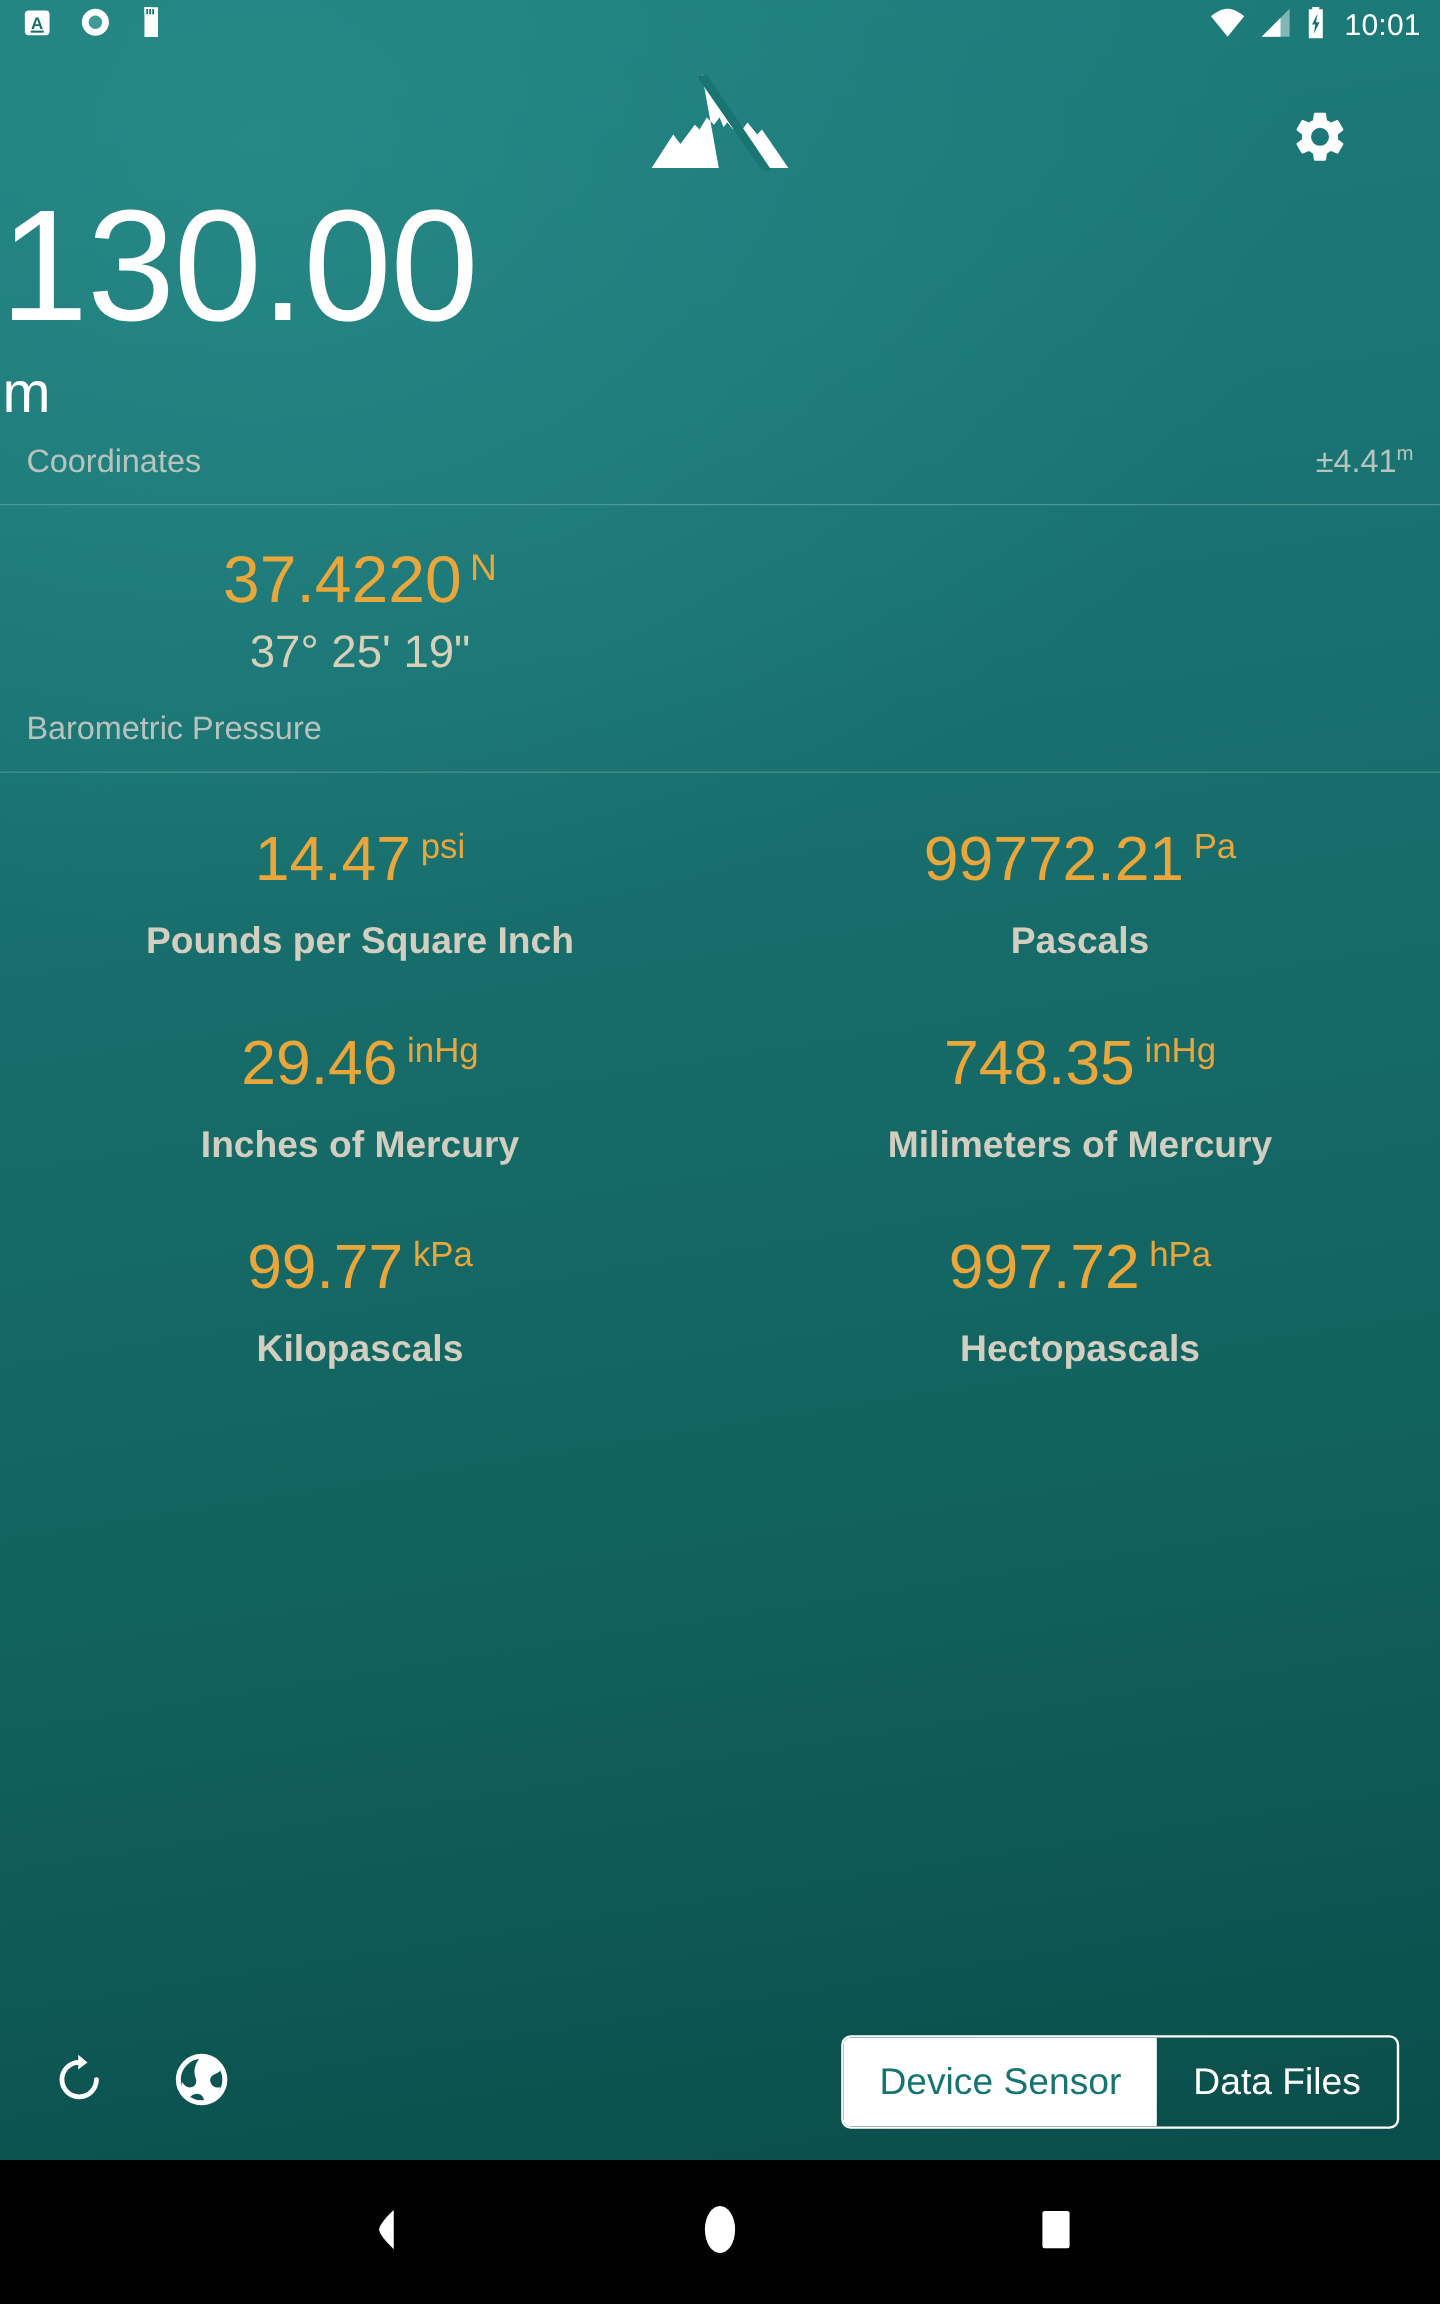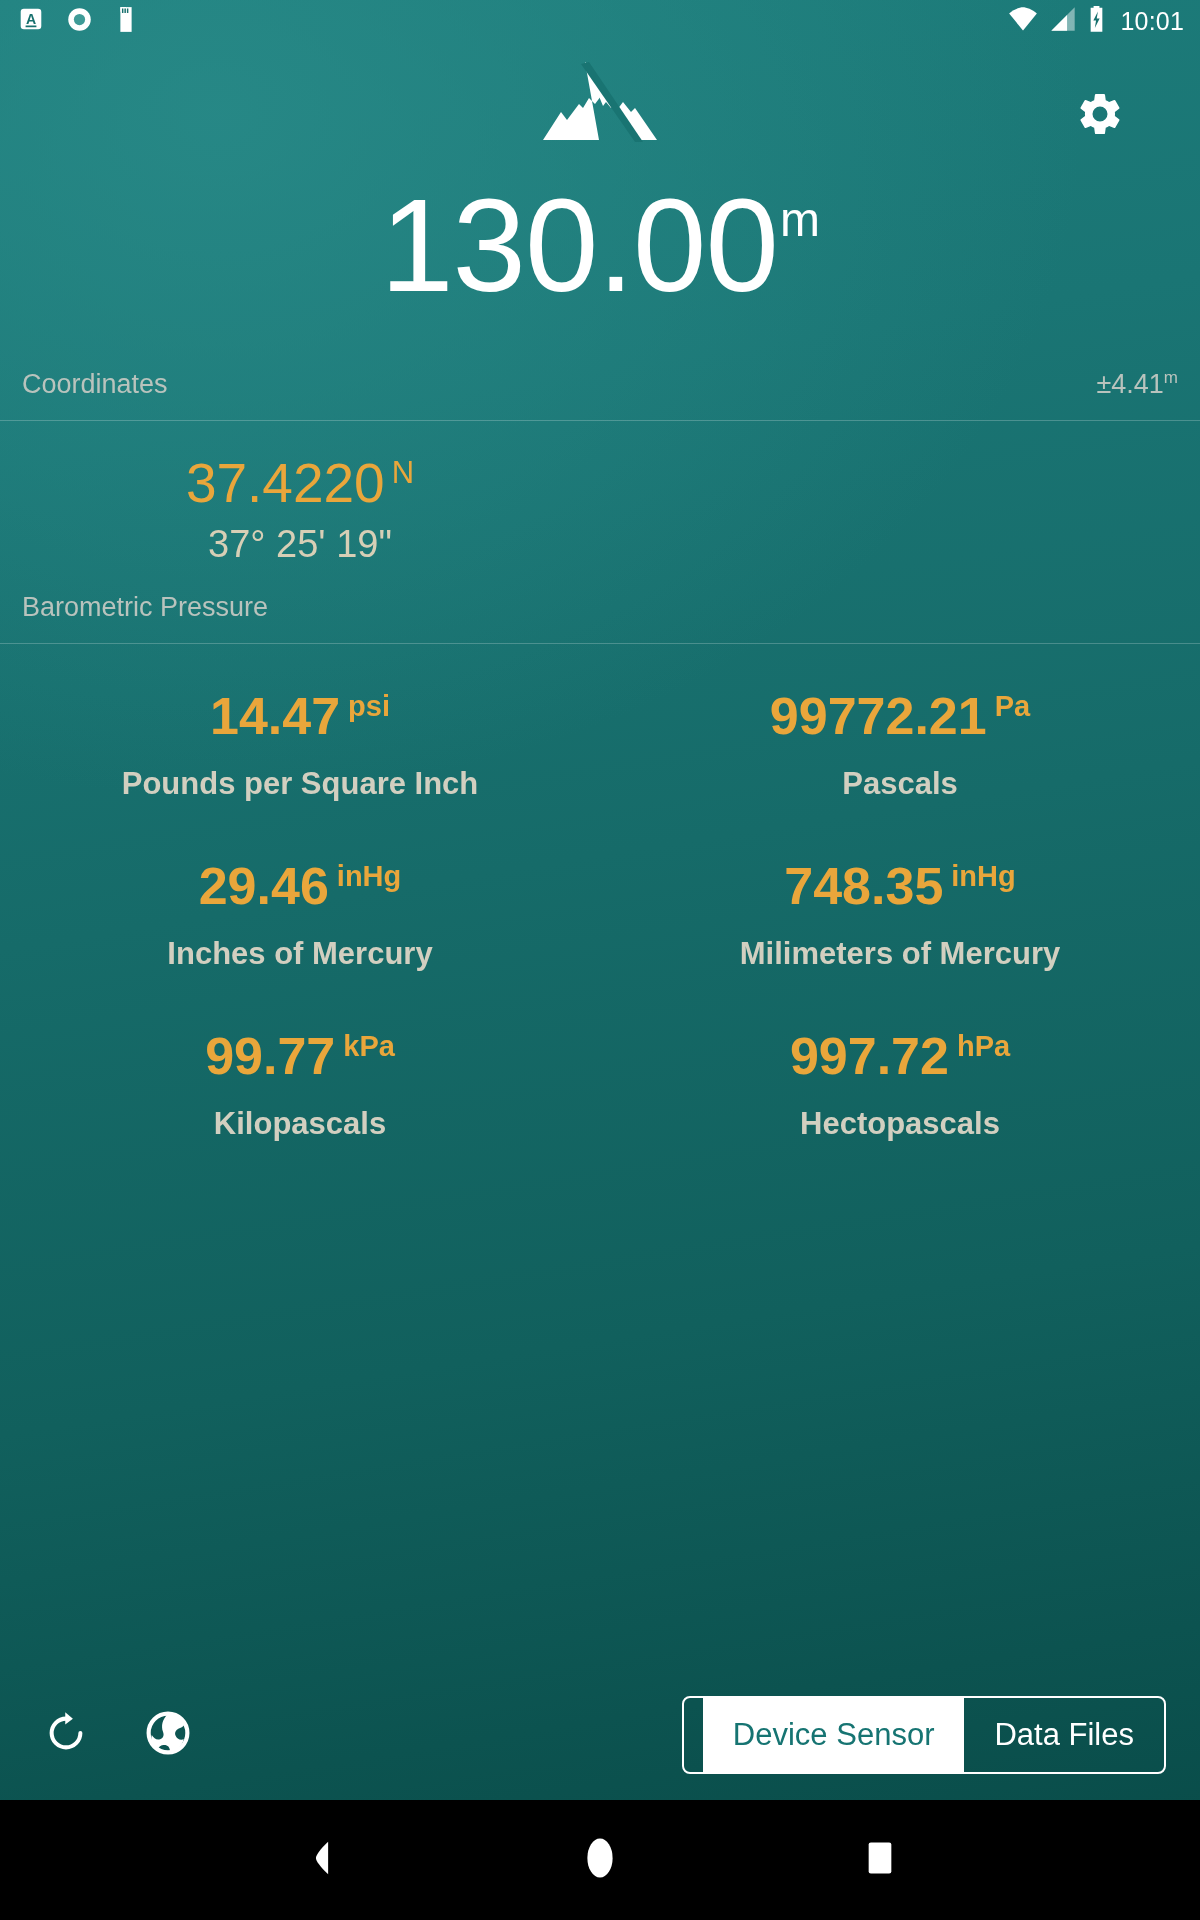--- a/index.html
+++ b/index.html
@@ -40,23 +40,24 @@
   }
   #gear-btn {
     position:absolute; top:88px; right:72px;
     width:56px; height:56px;
     display:flex; align-items:center; justify-content:center;
     cursor:pointer;
   }
 
   
   #altitude-block {
-    position:absolute; top:180px; left:0; width:1200px;
+    position:absolute; top:165px; left:0; width:1200px;
     display:flex; justify-content:center; align-items:flex-start;
     height:180px;
+    flex-direction:column;
   }
   #altitude-value {
     font-size:132px; line-height:1; color:#ffffff;
     font-weight:400; letter-spacing:-1px;
   }
   #altitude-unit {
     font-size:48px; color:#ffffff; font-weight:400;
     margin-top:12px; margin-left:2px;
   }
 
@@ -95,21 +96,21 @@
   }
 
   
   #pressure-grid {
     position:absolute; top:690px; left:0; width:1200px;
     display:grid; grid-template-columns:600px 600px;
     row-gap:58px;
   }
   .p-cell { text-align:center; }
   .p-value {
-    font-size:52px; color:#e9a63b; font-weight:700; line-height:1.0;
+    font-size:52px; color:#e9a63b; font-weight:400; line-height:1.0;
     white-space:nowrap;
   }
   .p-value sup { font-size:29px; margin-left:8px; color:#e9a63b; }
   .p-label {
     font-size:31px; color:#d2cfc0; font-weight:700; margin-top:24px;
   }
 
   
   #bottom-bar {
     position:absolute; left:0; bottom:120px; width:1200px; height:130px;
@@ -122,21 +123,20 @@
     cursor:pointer;
   }
   #bb-icons { display:flex; align-items:center; gap:30px; }
   #segmented {
     margin-left:auto;
     display:flex; align-items:stretch;
     border:2px solid #ffffff;
     border-radius:8px;
     overflow:hidden;
     height:78px;
-    padding-left:19px;
   }
   .seg {
     display:flex; align-items:center; justify-content:center;
     padding:0 30px;
     font-size:31px;
     cursor:pointer;
     white-space:nowrap;
   }
   .seg.active { background:#ffffff; color:#167472; }
   .seg.inactive { background:transparent; color:#ffffff; }

